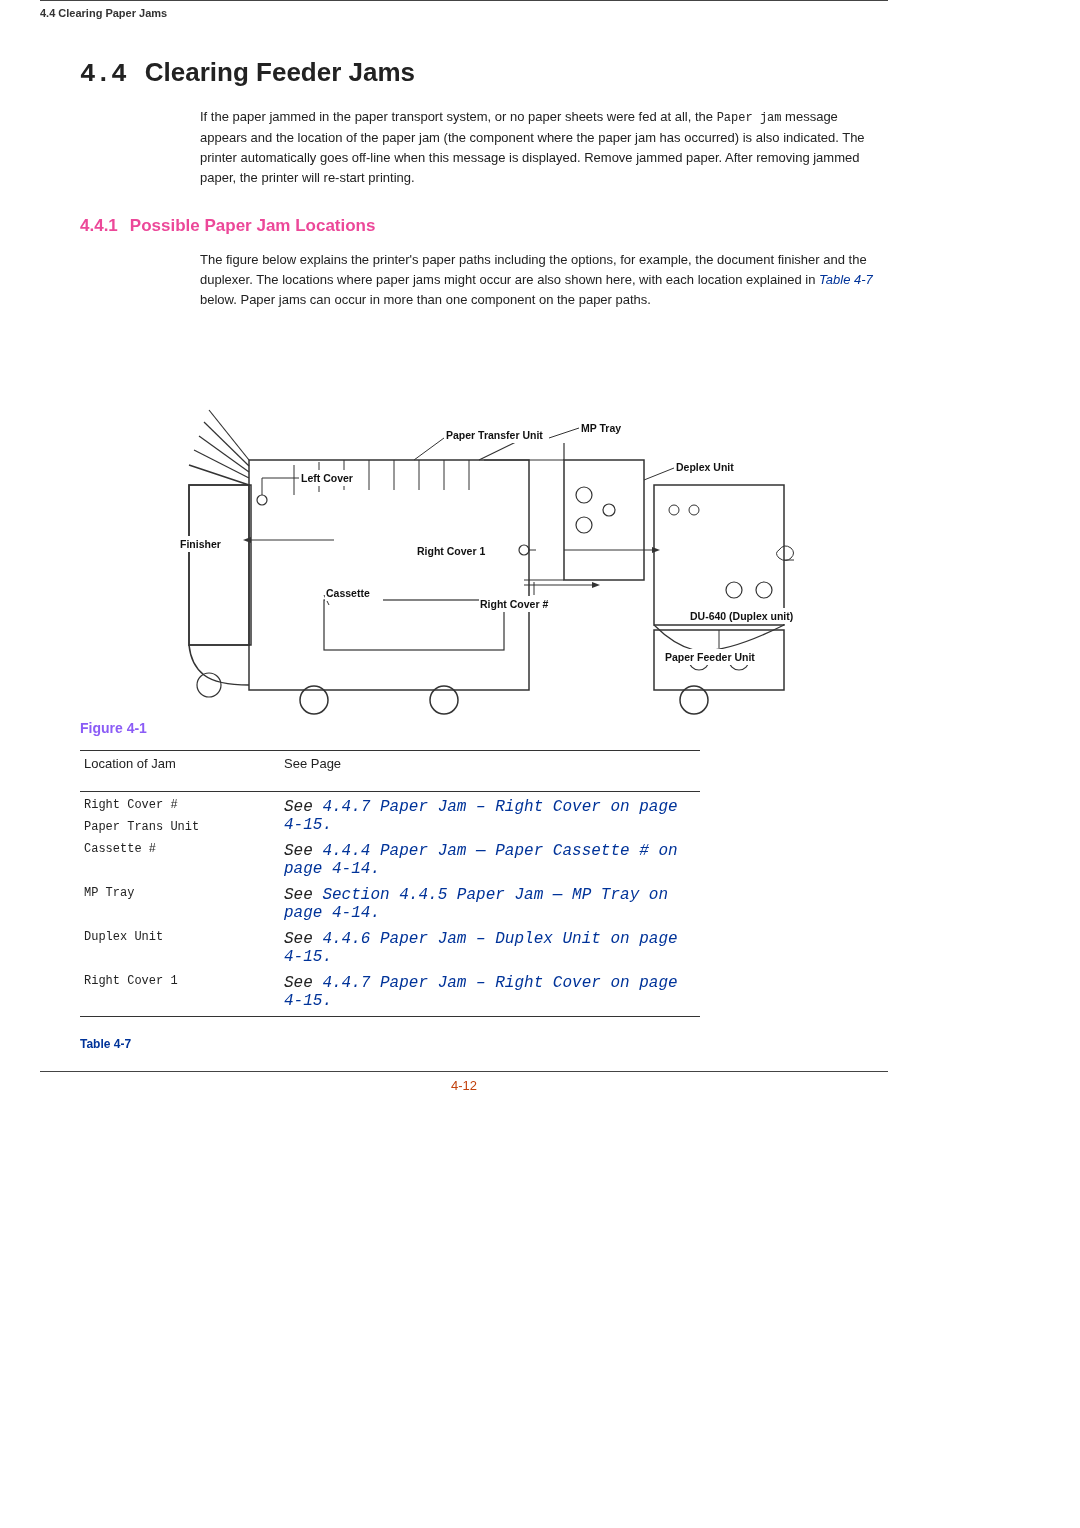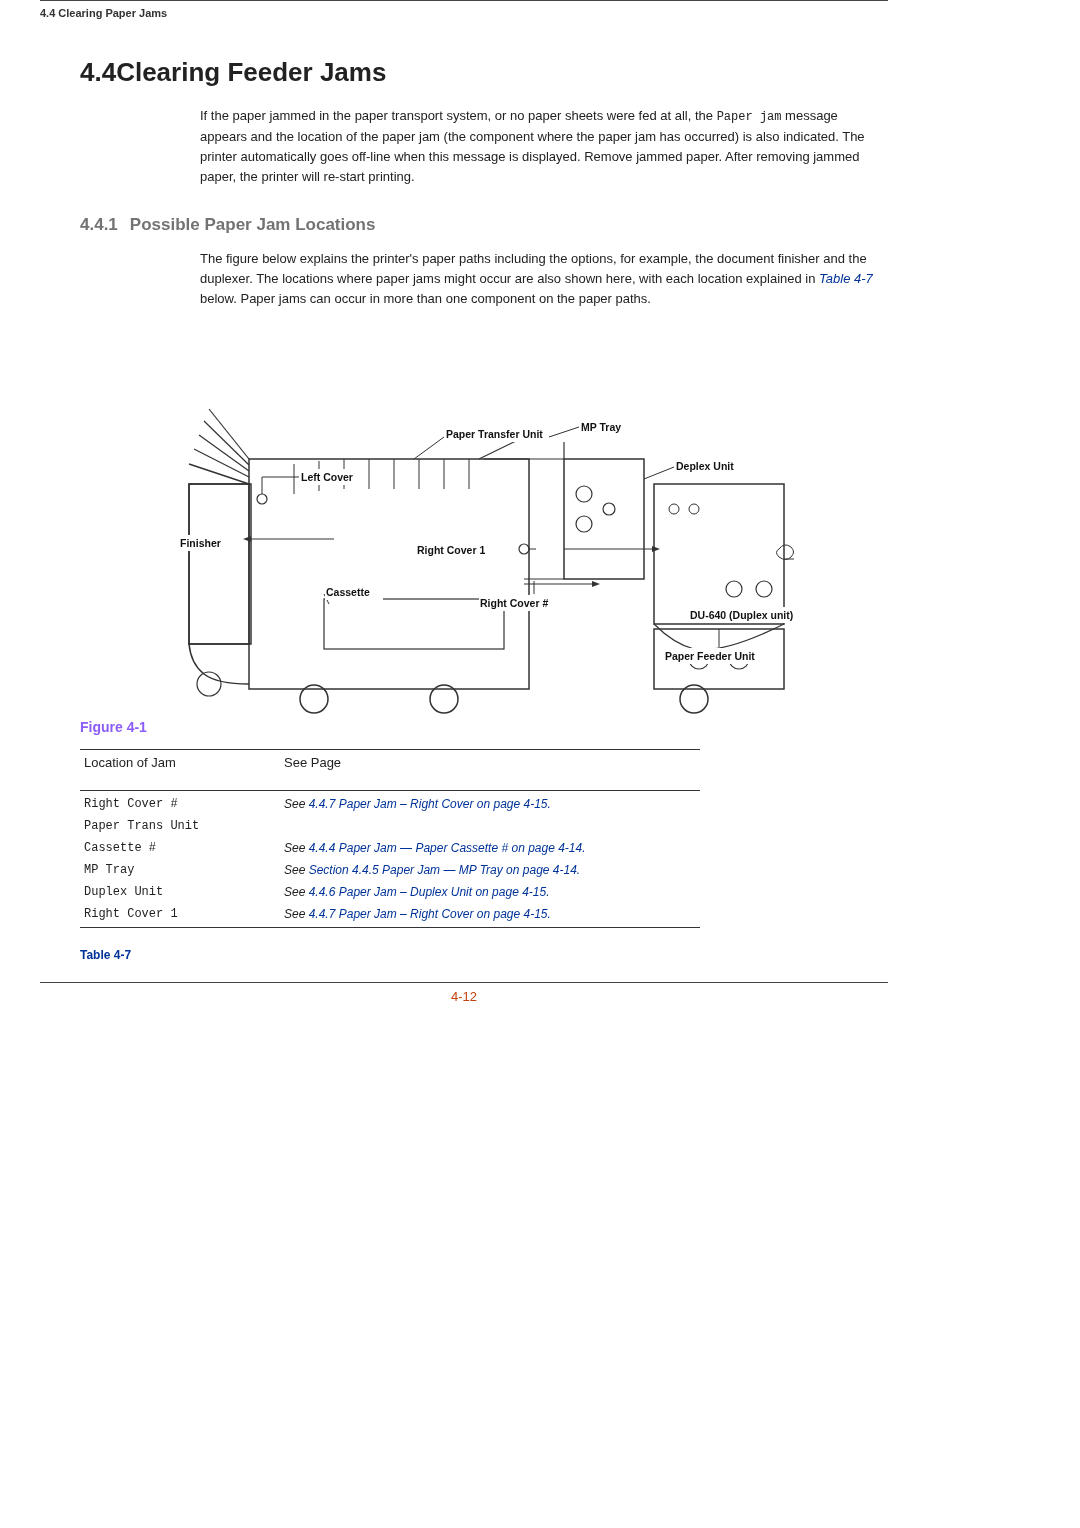--- a/index.html
+++ b/index.html
@@ -29,39 +29,41 @@
       padding-bottom: 8px;
       font-weight: bold;
     }
     .section-title {
       font-size: 26px;
       font-weight: bold;
       color: #222;
       margin: 30px 40px 18px 80px;
     }
     .section-number {
+      margin-right: 18px;
+      font-family: Liberation Mono, monospace;
     }
     .content-block {
       margin: 0 40px 0 200px;
       line-height: 1.55;
       font-size: 13px;
       color: #222;
     }
     .content-block p {
       margin-bottom: 12px;
     }
     code {
       font-family: 'Courier New', monospace;
       font-size: 12px;
       background: none;
     }
     .subsection-title {
       font-size: 17px;
       font-weight: bold;
-      color: #737373;
+      color: #ec4899;
       margin: 28px 40px 14px 80px;
     }
     .subsection-number {
       margin-right: 12px;
     }
     .figure-container {
       margin: 20px 40px 10px 80px;
       position: relative;
     }
     .figure-label {
@@ -96,22 +98,22 @@
       font-weight: normal;
       font-size: 13px;
     }
     .jam-table td {
       padding: 4px 10px 4px 4px;
       vertical-align: top;
       font-family: 'Courier New', monospace;
       font-size: 12px;
     }
     .jam-table td.see-page {
-      font-family: Liberation Sans, sans-serif;
-      font-size: 12px;
+      font-family: Liberation Mono, monospace;
+      font-size: 16px;
       font-style: italic;
     }
     .jam-table td.see-page a, .see-page-link {
       color: #003399;
       text-decoration: none;
       font-style: italic;
     }
     .jam-table tr.first-data td {
       padding-top: 6px;
     }

